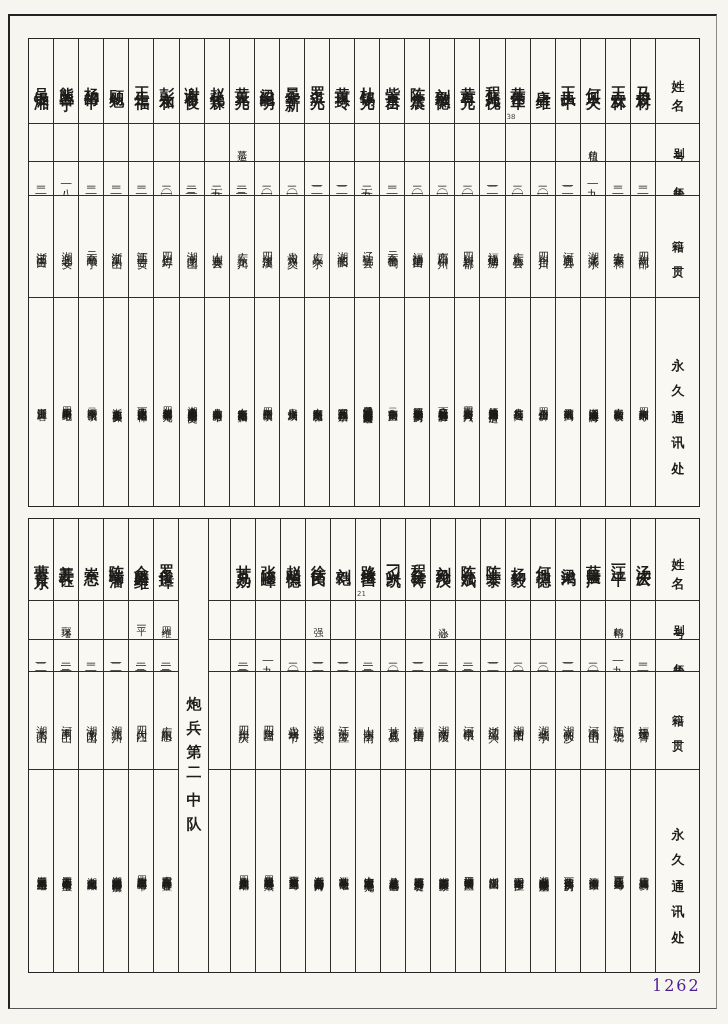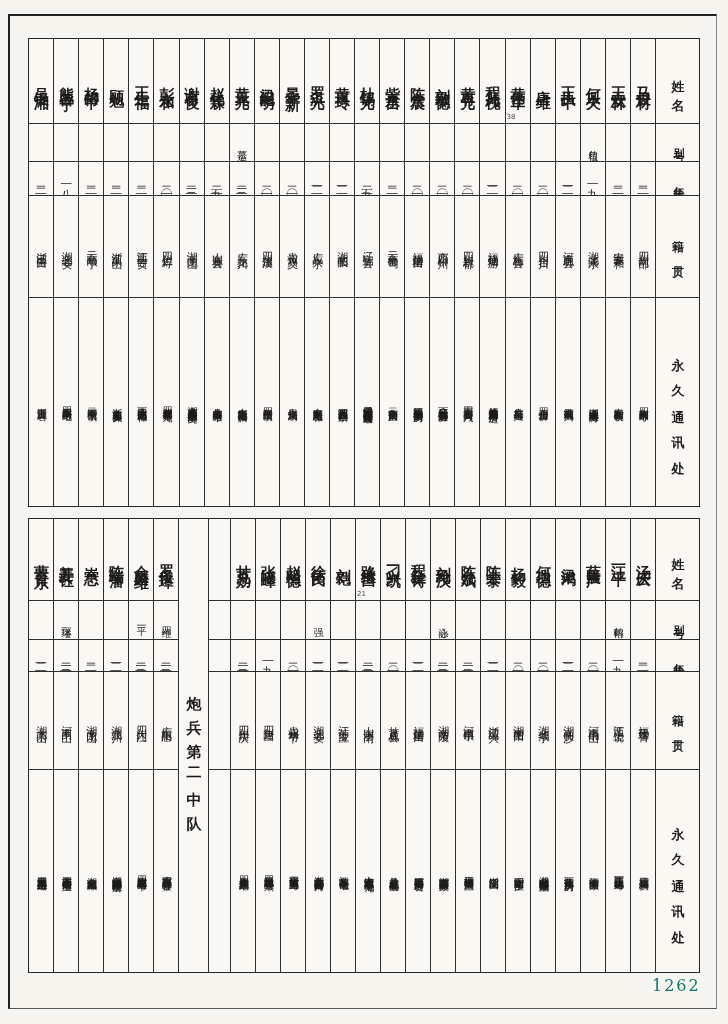--- a/index.html
+++ b/index.html
@@ -65,21 +65,21 @@
     height:100%;font-size:15px;font-weight:700;letter-spacing:24px;
     padding-top:20px;border-bottom:none;
   }
   .mark{
     position:absolute;left:1px;bottom:2px;
     writing-mode:horizontal-tb;text-orientation:mixed;
     font-size:7px;font-weight:400;color:#444;letter-spacing:0;
   }
   .page-number{
     position:absolute;left:652px;top:976px;
-    font-size:16px;letter-spacing:2px;color:#0f766e;
+    font-size:16px;letter-spacing:2px;color:#4c1d95;
     font-family:"DejaVu Serif","Liberation Serif",serif;
   }
 </style>
 </head>
 <body>
 
 <div class="page">
   <div class="page-frame"></div>
 
   <div class="vtable t1" style="left:28px;top:38px;width:672px;height:469px;">

